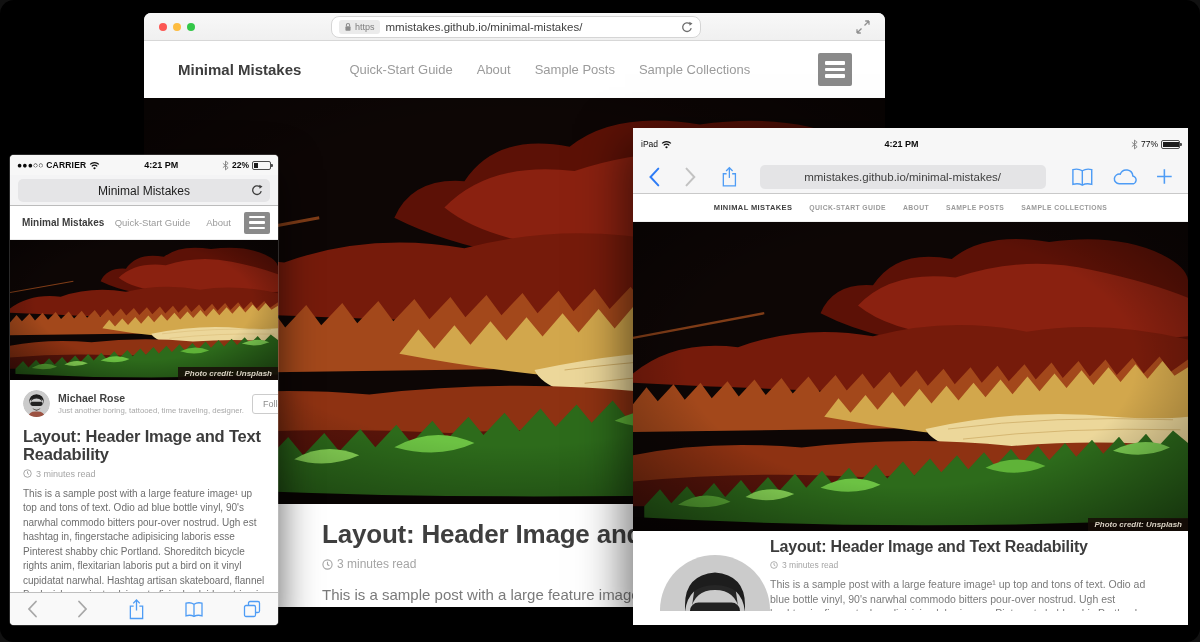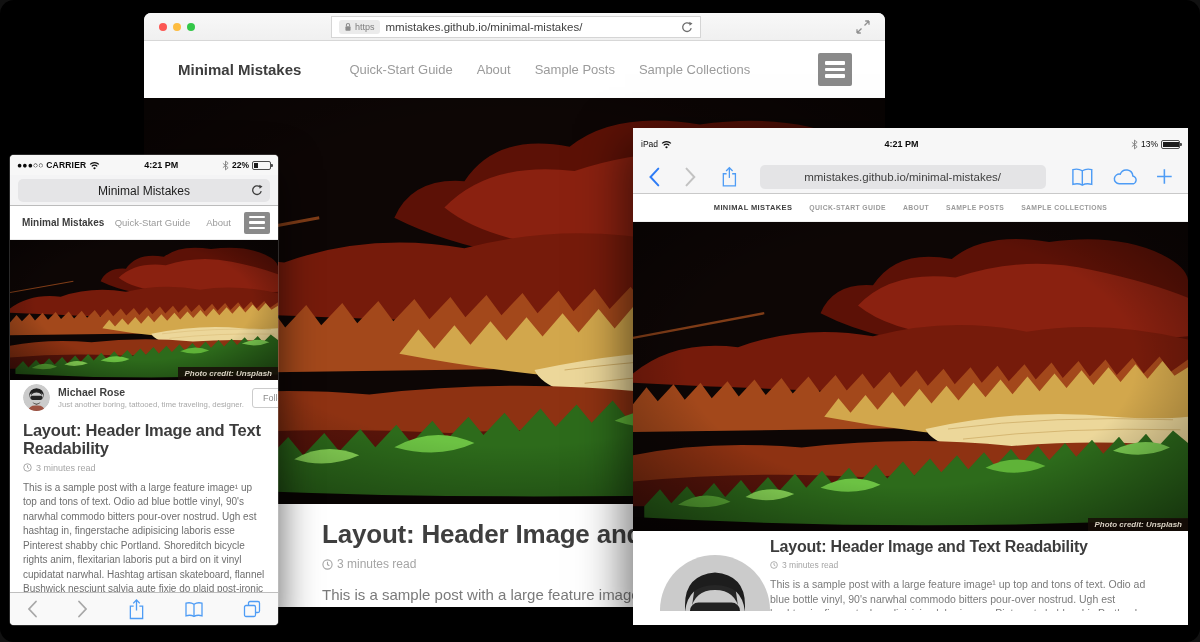--- a/index.html
+++ b/index.html
@@ -23,21 +23,21 @@
   .batt i { position:absolute; top:1px; bottom:1px; left:1px; background:#1c1c1c; }
   .batt.b22 i { width:22%; }
   .batt.b100 i { width:93%; }
 
   
   .bw { position:absolute; left:144px; top:13px; width:741px; height:594px; background:#fff; border-radius:7px 7px 0 0; box-shadow:0 16px 50px rgba(0,0,0,.6); z-index:1; overflow:hidden; }
   .bw-titlebar { position:relative; height:28px; background:linear-gradient(#f8f8f8,#f0f0f0); border-bottom:1px solid #d7d7d7; }
   .tl { position:absolute; left:15px; top:10px; display:flex; gap:6px; }
   .dot { width:8px; height:8px; border-radius:50%; }
   .dot.r { background:#fc5753; } .dot.y { background:#fdbc40; } .dot.g { background:#33c748; }
-  .bw-urlfield { position:absolute; left:187px; top:3px; width:370px; height:22px; background:#fff; border:1px solid #d5d5d5; border-radius:0; display:flex; align-items:center; padding:0 7px; gap:6px; }
+  .bw-urlfield { position:absolute; left:187px; top:3px; width:370px; height:22px; background:#fff; border:1px solid #d5d5d5; border-radius:8px; display:flex; align-items:center; padding:0 7px; gap:6px; }
   .https-badge { display:flex; align-items:center; gap:3px; background:#ebebeb; border-radius:3px; padding:2px 5px; font-size:9px; color:#7d7d7d; }
   .bw-url { font-size:11.5px; color:#3e3e3e; flex:1; white-space:nowrap; overflow:hidden; }
   .bw-expand { position:absolute; right:15px; top:7px; color:#8f8f8f; }
   .bw-nav { height:57px; display:flex; align-items:center; background:#fff; padding:0 33px 0 34px; }
   .bw-brand { font-size:15px; font-weight:bold; color:#3d3d3d; margin-right:48px; }
   .bw-link { font-size:13px; color:#9b9b9b; margin-right:24px; text-decoration:none; cursor:pointer; }
   .bw .burger { width:34px; height:33px; margin-left:auto; }
   .bw .burger i { width:20px; height:3.5px; }
   .bw-img { height:406px; }
   .bw-img .credit { font-size:9px; }
@@ -56,21 +56,21 @@
   .ip-urlfield .t { font-size:12px; color:#1c1c1c; }
   .ip-urlfield .refresh { position:absolute; right:7px; top:5px; color:#3f3f3f; }
   .ip-nav { height:34px; display:flex; align-items:center; background:#fff; border-bottom:1px solid #ececec; padding:0 8px 0 12px; }
   .ip-brand { font-size:10px; font-weight:bold; color:#3d3d3d; }
   .ip-nav .sp { flex:1; }
   .ip-link { font-size:9.5px; color:#9b9b9b; text-decoration:none; cursor:pointer; }
   .ip-link + .ip-link { margin-left:16px; }
   .ip .burger { width:26px; height:22px; margin-left:13px; }
   .ip .burger i { width:16px; height:2.5px; }
   .ip-img { height:140px; }
-  .ip-content { height:212px; padding:4px 13px 0; overflow:hidden; }
+  .ip-content { height:212px; padding:10px 13px 0; overflow:hidden; }
   .author-row { display:flex; align-items:center; gap:8px; }
   .ip .avatar { width:27px; height:27px; }
   .a-name { font-size:10.5px; font-weight:bold; color:#3f3f3f; line-height:1.3; }
   .a-bio { font-size:7.8px; color:#a9a9a9; white-space:nowrap; }
   .follow-btn { margin-left:auto; background:#fff; border:1px solid #ccc; border-radius:3px; color:#8c8c8c; font-size:9px; padding:4px 10px; cursor:pointer; font-family:inherit; }
   .ip-content h2 { margin-top:10px; font-size:16.5px; line-height:1.12; color:#3c3c3c; letter-spacing:-.2px; }
   .ip-content .meta { font-size:9px; margin-top:5px; }
   .ip-content p { margin-top:8px; font-size:10px; line-height:1.45; color:#6e6e6e; }
   .ip-toolbar { position:absolute; left:0; right:0; bottom:0; height:33px; background:#f9f9f9; border-top:1px solid #bfbfbf; display:flex; align-items:center; justify-content:space-between; padding:0 17px; }
   .nav-chev { color:#a8a8a8; cursor:pointer; }
@@ -347,21 +347,21 @@
           <path d="M1.2 3.4 a6.6 6.6 0 0 1 9.6 0" fill="none" stroke="#0a0a0a" stroke-width="1.2"></path>
           <path d="M3 5.4 a4 4 0 0 1 6 0" fill="none" stroke="#0a0a0a" stroke-width="1.2"></path>
           <circle cx="6" cy="7.5" r="1.2" fill="#0a0a0a"></circle>
         </svg>
       </span>
       <span class="mid">4:21 PM</span>
       <span class="sb-group">
         <svg width="7" height="11" viewBox="0 0 8 12">
           <path d="M4 1 V11 M4 1 L7 3.5 L1 8.5 M4 11 L7 8.5 L1 3.5" fill="none" stroke="#7a7a7a" stroke-width="1"></path>
         </svg>
-        <span>13%</span>
+        <span>77%</span>
         <span class="batt b100">
             <i></i>
           </span>
       </span>
     </div>
     <div class="pad-toolbar">
       <svg width="13" height="20" viewBox="0 0 11 18" style="color:#2e7cf6;cursor:pointer">
         <path d="M9 1.5 L2 9 L9 16.5" fill="none" stroke="currentColor" stroke-width="1.8" stroke-linecap="round"></path>
       </svg>
       <span class="gap"></span>

